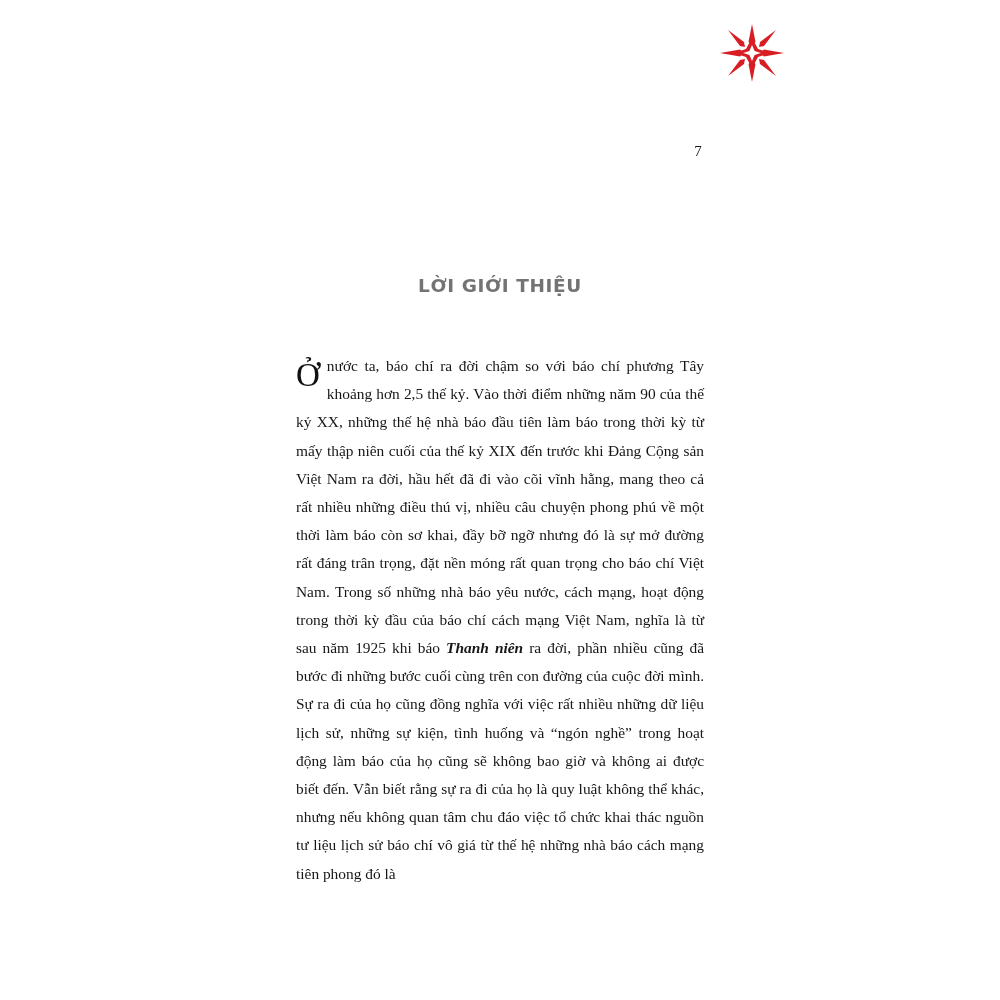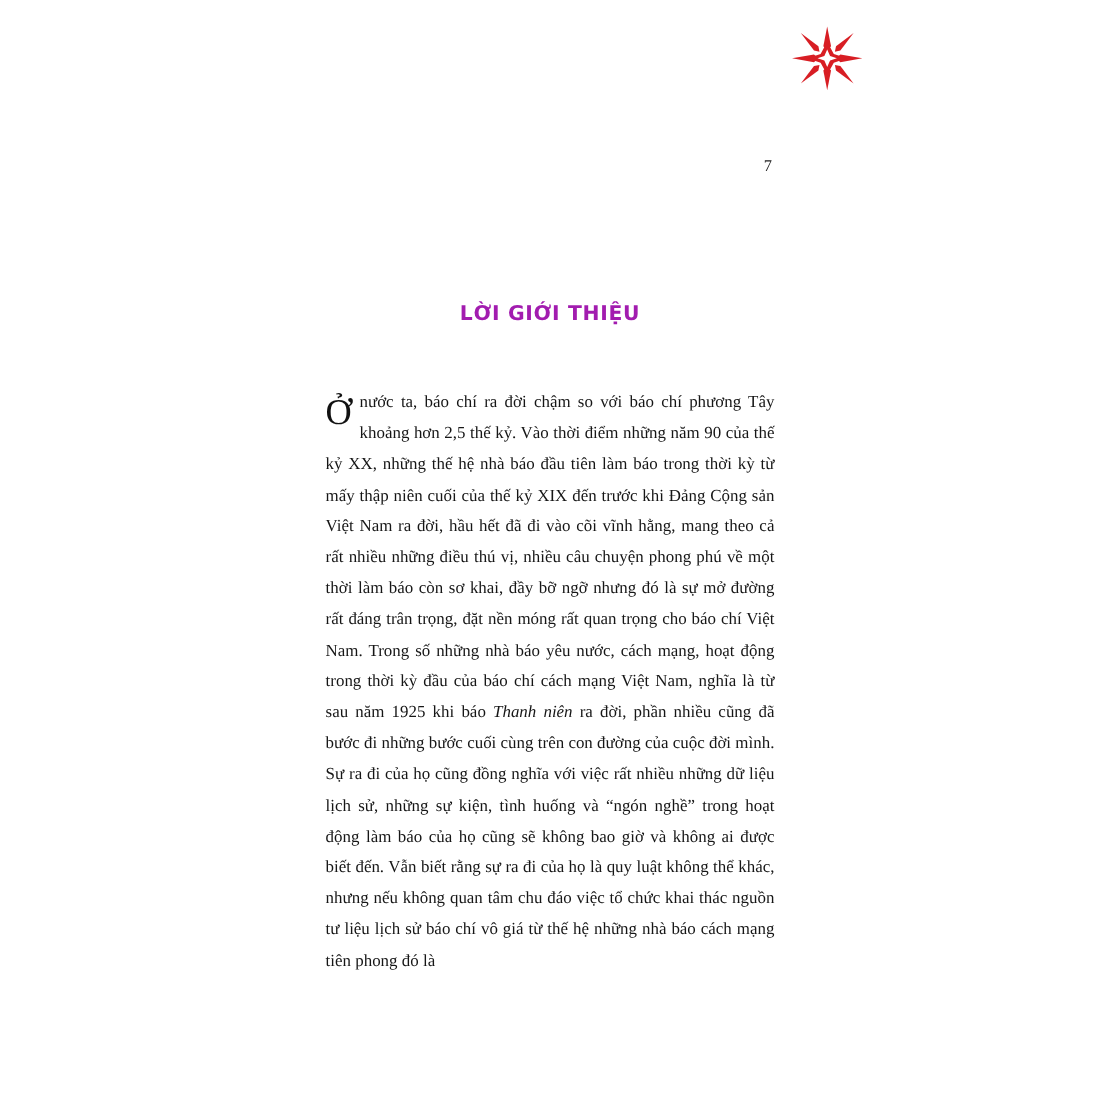--- a/index.html
+++ b/index.html
@@ -51,21 +51,21 @@
   .section-heading {
     position: absolute;
     left: 296px;
     top: 275px;
     width: 408px;
     text-align: center;
     font-family: "DejaVu Sans", sans-serif;
     font-weight: bold;
     font-size: 18.5px;
     letter-spacing: 0.6px;
-    color: #a21caf;
+    color: #737373;
   }
 
   
   .body-block {
     position: absolute;
     left: 296px;
     top: 352px;
     width: 408px;
     text-align: justify;
     text-align-last: left;
@@ -85,20 +85,21 @@
     font-size: 33px;
     line-height: 30px;
     padding: 6px 7px 0 0;
     margin-top: 2px;
     font-family: "Liberation Serif", serif;
     color: #111111;
   }
 
   .italic {
     font-style: italic;
+    font-weight: bold;
   }
 </style>
 </head>
 <body>
 
 <div class="page">
 
   <div class="ornament">
     <svg viewBox="0 0 68 62" xmlns="http://www.w3.org/2000/svg">
       <g fill="#d81e24">

